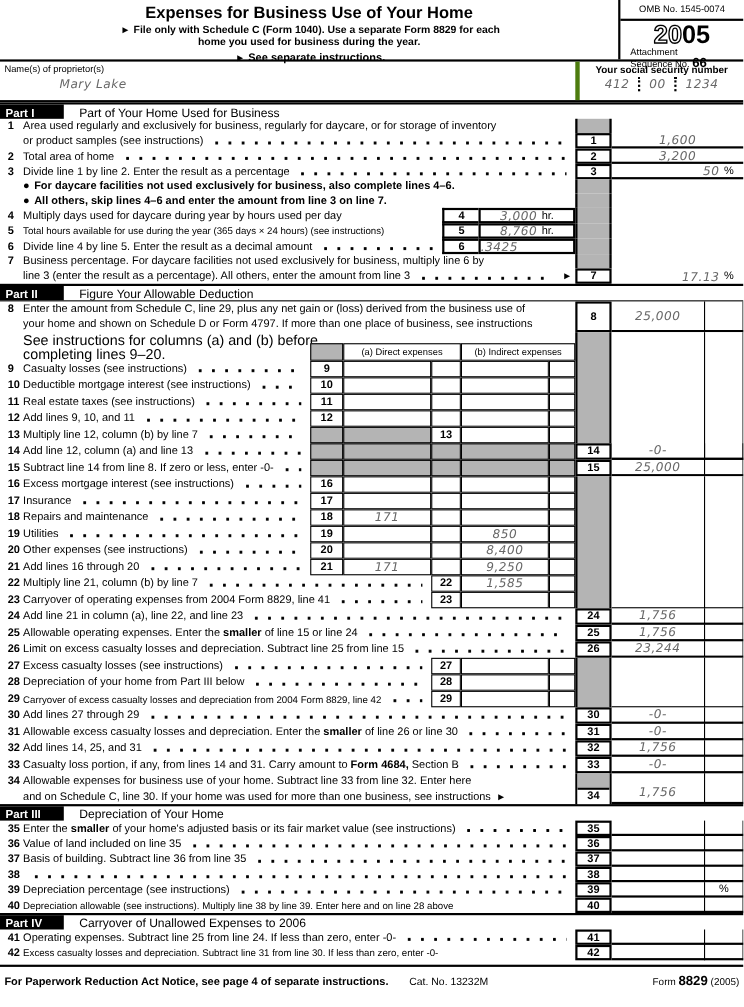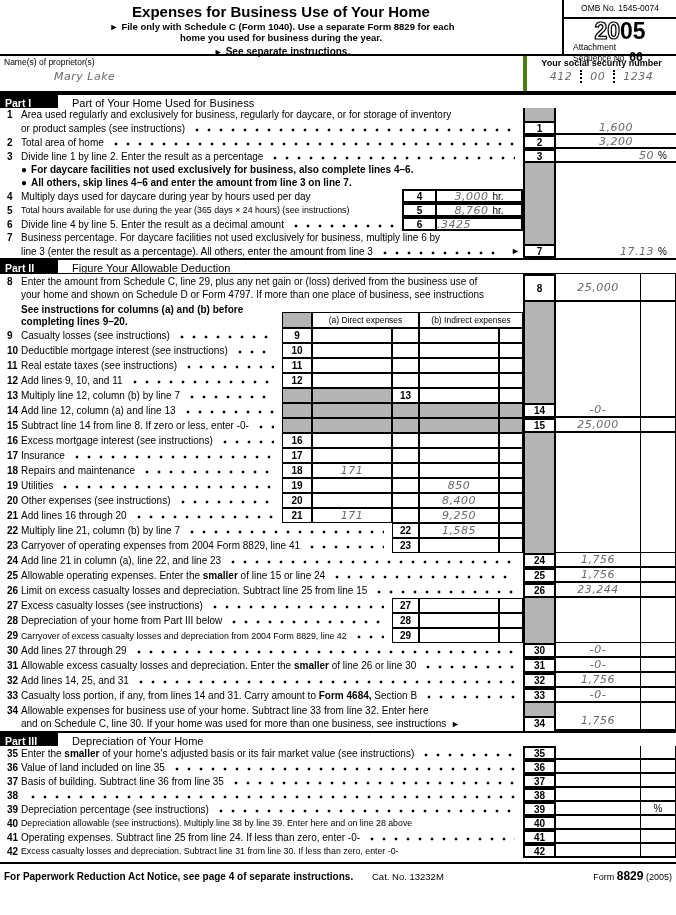--- a/index.html
+++ b/index.html
@@ -63,21 +63,21 @@
 .hw{font-family:"DejaVu Sans",sans-serif;font-style:italic;color:#686868;font-size:11px;letter-spacing:.5px;white-space:nowrap}
 .arr{font-size:9px;margin:0 3px 0 2px}
 .blt{font-weight:bold}
 .blt .bsym{margin-right:4px}
 
 
 .g2{display:grid;grid-template-columns:282px 30px 80px 27px 80px 24px 33px 84px 36px;grid-template-rows:28px 26px repeat(25,15px) 28px;border-top:1.5px solid #000}
 .gl{display:flex;align-items:center;overflow:hidden}
 .gl8{display:flex;align-items:flex-start;padding-top:2px}
 .wrap{font-size:10px;line-height:12.5px;white-space:nowrap}
-.notec{font-weight:bold;font-size:10px;line-height:11.5px;padding:2px 0 0 21px;white-space:nowrap}
+.notec{font-weight:normal;font-size:13px;line-height:11.5px;padding:2px 0 0 21px;white-space:nowrap}
 .cell{border:1px solid #000;background:#fff;display:flex;align-items:center;justify-content:center}
 .cellg{border:1px solid #000;background:#b4b4b4}
 .hcell{border:1px solid #000;background:#fff;font-size:8.5px;align-self:end;height:16px;display:flex;align-items:center;justify-content:center}
 .hgray{border:1px solid #000;background:#b4b4b4;align-self:end;height:16px}
 .gut{border-left:2px solid #000;border-right:2px solid #000;background:#b4b4b4}
 .gbox{border:2px solid #000;background:#fff;display:flex;align-items:center;justify-content:center;font-weight:bold}
 .pa{display:flex;align-items:center;justify-content:center}
 .pc{border-left:1px solid #000;border-right:1px solid #000}
 .tall{background:#fff;border-bottom:1px solid #000}
 .tallc{background:#fff;border-left:1px solid #000;border-right:1px solid #000;border-bottom:1px solid #000}
@@ -605,20 +605,24 @@
   </div>
   <div class="row">
     <span class="n">40</span>
     <span class="t cond">Depreciation allowable (see instructions). Multiply line 38 by line 39. Enter here and on line 28 above</span>
     <span class="nodots"></span>
     <span class="ncol nbox">40</span>
     <span class="amt2 bb"></span>
     <span class="cents bb"></span>
   </div>
 
+  <div class="pbar">
+    <div class="pbadge">Part IV</div>
+    <div class="ptitle">Carryover of Unallowed Expenses to 2006</div>
+  </div>
   <div class="row">
     <span class="n">41</span>
     <span class="t">Operating expenses. Subtract line 25 from line 24. If less than zero, enter -0-</span>
     <span class="dots"></span>
     <span class="ncol nbox">41</span>
     <span class="amt2 bb"></span>
     <span class="cents bb"></span>
   </div>
   <div class="row">
     <span class="n">42</span>

